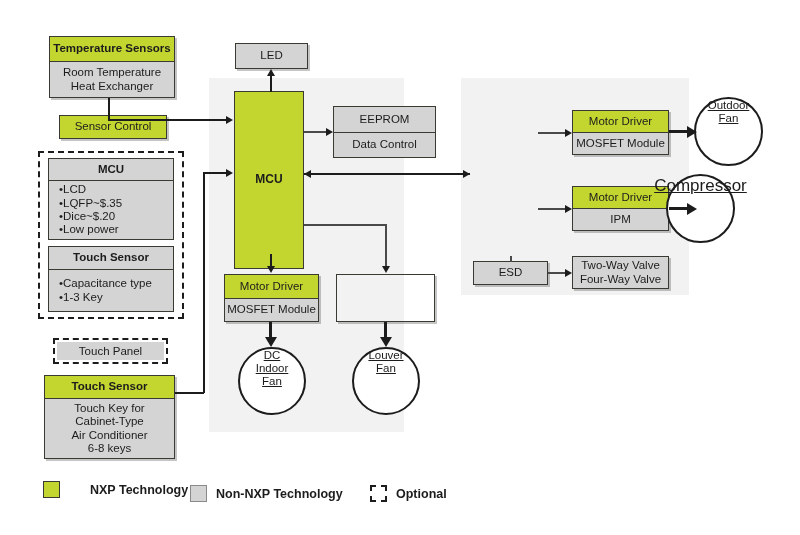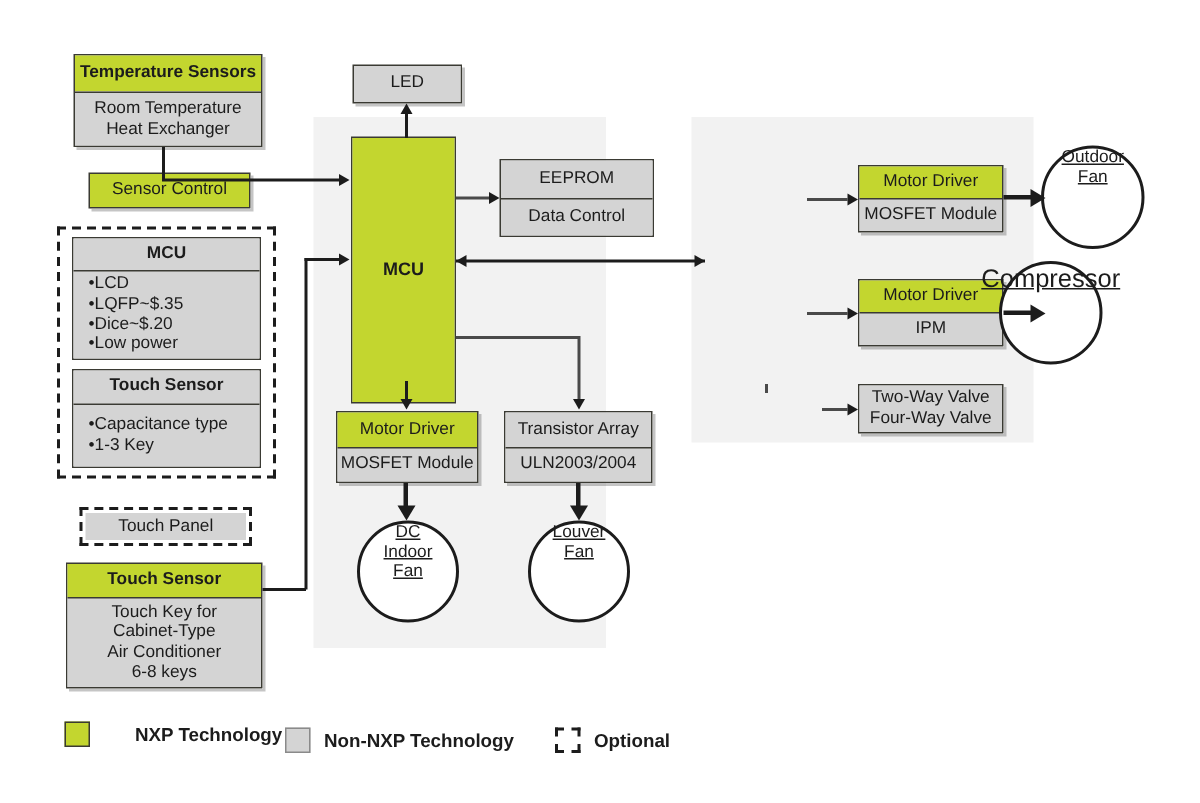--- a/index.html
+++ b/index.html
@@ -153,22 +153,20 @@
     <div class="seg gray" style="height:25px;">EEPROM</div>
     <div class="seg gray div" style="flex:1;">Data Control</div>
   </div>
 
   <div class="blk shadow" style="left:224px; top:274px; width:95px; height:48px; font-size:11.5px; color:#1c1c1c;">
     <div class="seg green" style="height:23px;">Motor Driver</div>
     <div class="seg gray div" style="flex:1;">MOSFET Module</div>
   </div>
 
   <div class="blk shadow" style="left:336px; top:274px; width:99px; height:48px; font-size:11.5px; color:#1c1c1c;">
-    <div class="seg gray" style="height:23px;">Transistor Array</div>
-    <div class="seg gray div" style="flex:1;">ULN2003/2004</div>
   </div>
 
   <div class="circ" style="left:238px; top:347px; width:68px; height:68px; font-size:11.5px; color:#1c1c1c;">
     <div>
       <span>DC</span><br>
       <span>Indoor</span><br>
       <span>Fan</span>
     </div>
   </div>
 
@@ -183,20 +181,23 @@
   <div class="blk shadow" style="left:572px; top:110px; width:97px; height:45px; font-size:11.5px; color:#1c1c1c;">
     <div class="seg green" style="height:21px;">Motor Driver</div>
     <div class="seg gray div" style="flex:1;">MOSFET Module</div>
   </div>
 
   <div class="blk shadow" style="left:572px; top:186px; width:97px; height:45px; font-size:11.5px; color:#1c1c1c;">
     <div class="seg green" style="height:21px;">Motor Driver</div>
     <div class="seg gray div" style="flex:1;">IPM</div>
   </div>
 
+  <div class="blk shadow" style="left:473px; top:261px; width:75px; height:24px; font-size:11.5px; color:#1c1c1c;">
+    <div class="seg gray" style="flex:1;">ESD</div>
+  </div>
 
   <div class="blk shadow" style="left:572px; top:256px; width:97px; height:33px; font-size:11.5px; color:#1c1c1c;">
     <div class="seg gray" style="flex:1;">
       <span>Two-Way Valve</span>
       <span>Four-Way Valve</span>
     </div>
   </div>
 
   <div class="circ" style="left:694px; top:97px; width:69px; height:69px; font-size:11.5px; color:#1c1c1c;">
     <div>

